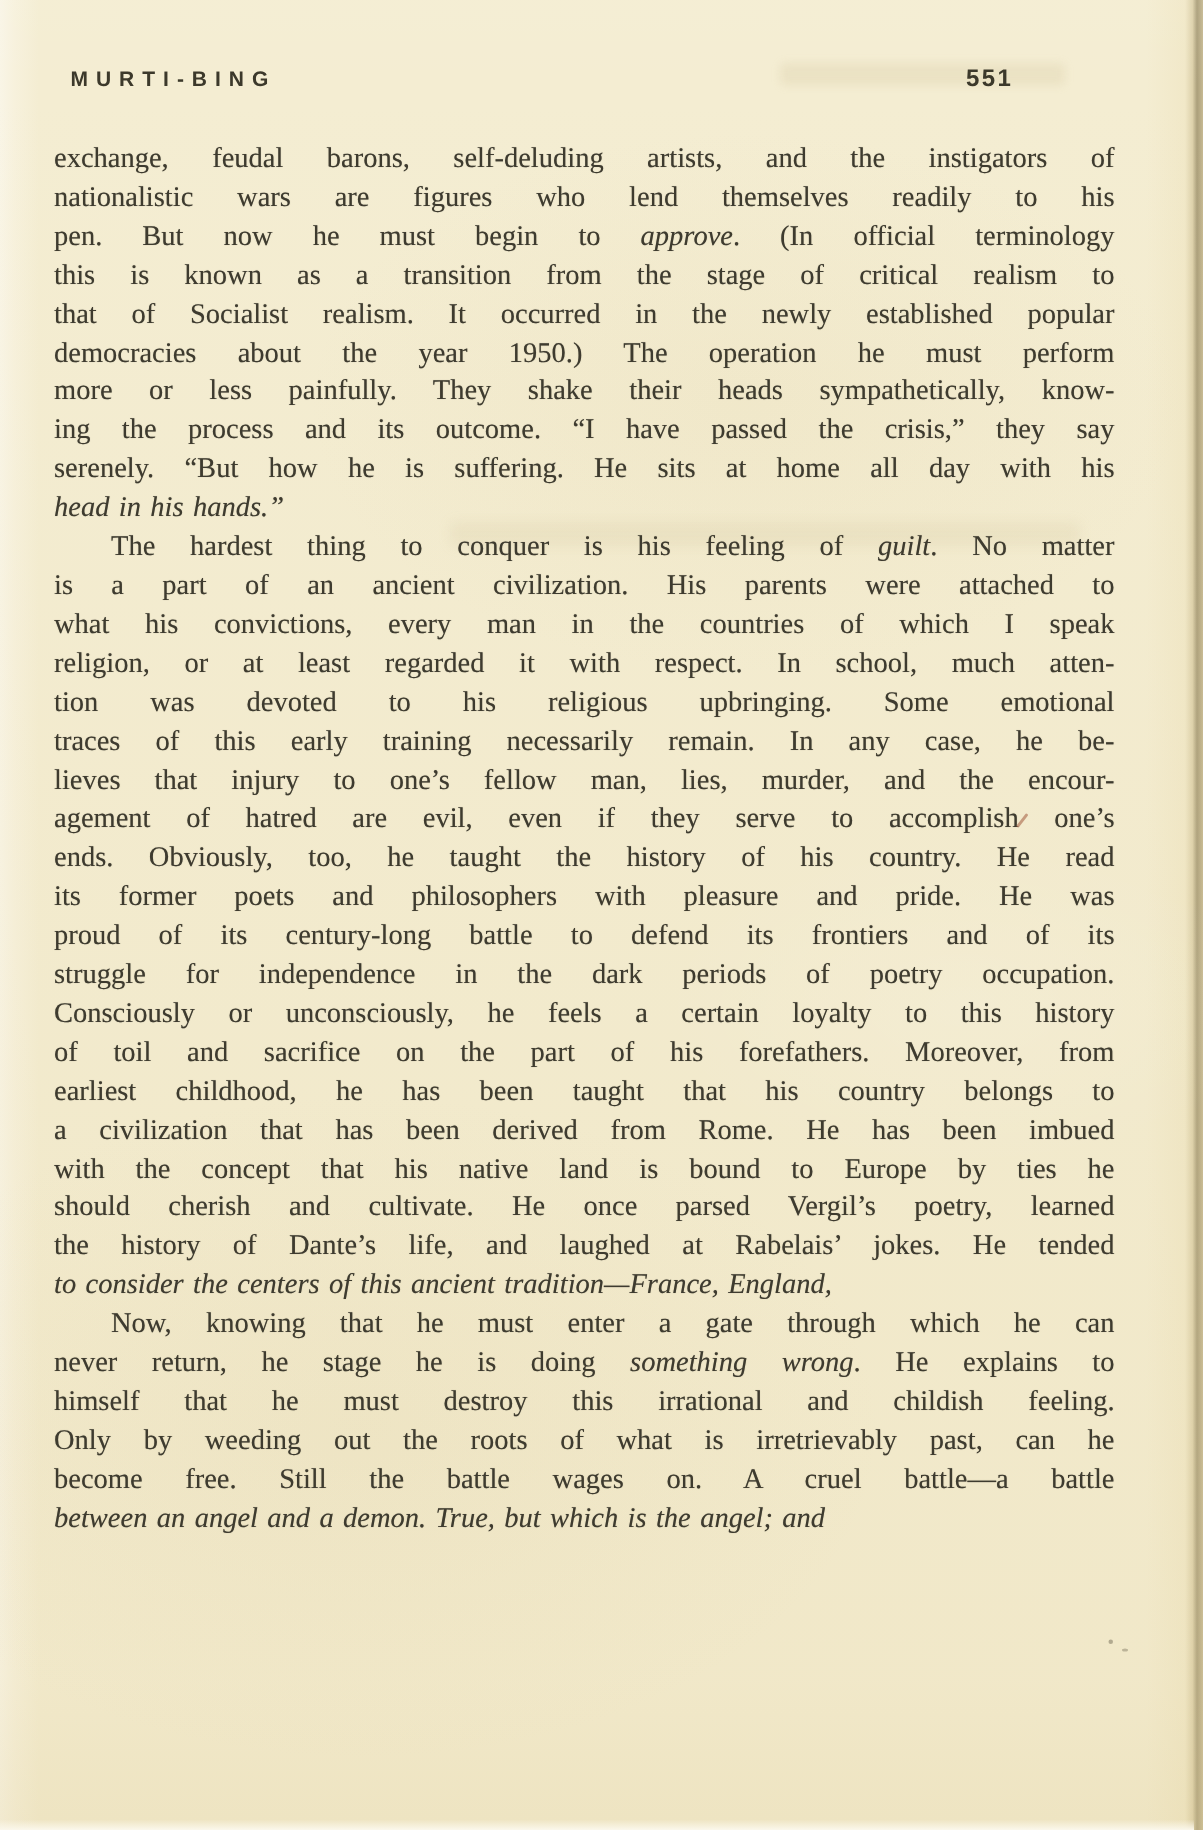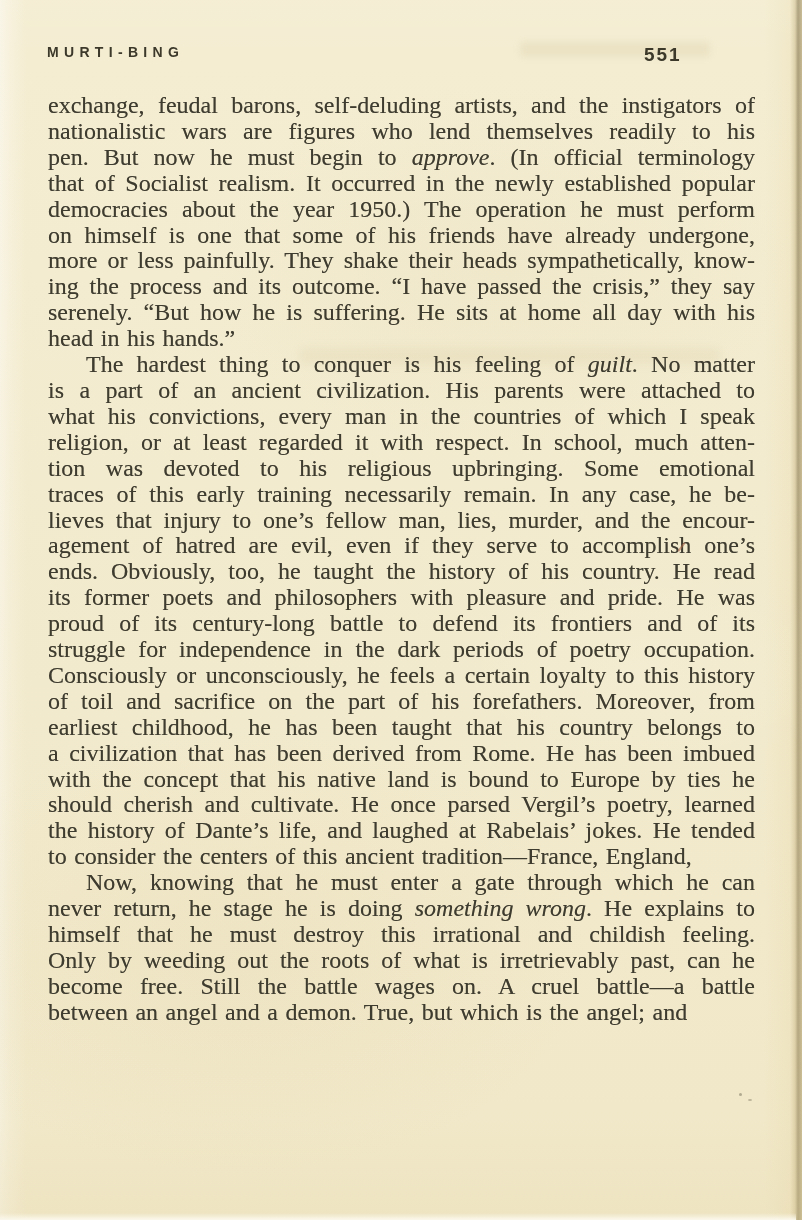--- a/index.html
+++ b/index.html
@@ -38,36 +38,36 @@
     font-family:"Liberation Sans","DejaVu Sans",sans-serif;
     font-weight:700;
   }
   .running-title{
     position:absolute;left:0;top:0;
     font-size:14px;letter-spacing:.38em;
     color:#3c392b;
   }
   .page-number{
     position:absolute;left:597px;top:0;
-    font-size:19px;letter-spacing:.1em;
+    font-size:16px;letter-spacing:.1em;
     color:#3c392b;
   }
   .page-body{
-    position:absolute;top:93px;left:48px;width:707px;
-    font-size:24px;line-height:25.9px;
+    position:absolute;top:93px;left:36px;width:707px;
+    font-size:19px;line-height:25.9px;
     word-spacing:1.5px;
     text-shadow:0 0 .5px rgba(62,59,47,.5);
   }
   .para{margin:0;}
   .line{
     text-align:justify;
     text-align-last:justify;
     white-space:normal;
   }
-  .para .line:last-child{text-align-last:left;}
+  .para .line:last-child{text-align-last:left;font-style:italic;}
   .para.indent .line:first-child{text-indent:38px;}
   .line em{font-style:italic;}
   
   .ghost-1{
     position:absolute;left:520px;top:42px;width:190px;height:15px;
     background:rgba(190,173,126,.16);filter:blur(3px);border-radius:4px;
   }
   .ghost-2{
     position:absolute;left:300px;top:348px;width:420px;height:16px;
     background:rgba(190,173,126,.12);filter:blur(4px);border-radius:4px;
@@ -96,23 +96,23 @@
   <div class="running-header">
     <span class="running-title">MURTI-BING</span>
     <span class="page-number">551</span>
   </div>
 
   <div class="page-body">
       <div class="para">
         <div class="line"><span>exchange, feudal barons, self-deluding artists, and the instigators of</span></div>
         <div class="line"><span>nationalistic wars are figures who lend themselves readily to his</span></div>
         <div class="line"><span>pen. But now he must begin to </span><em>approve</em><span>. (In official terminology</span></div>
+        <div class="line"><span>this is known as a transition from the stage of critical realism to</span></div>
         <div class="line"><span>that of Socialist realism. It occurred in the newly established popular</span></div>
         <div class="line"><span>democracies about the year 1950.) The operation he must perform</span></div>
-        <div class="line"><span>on himself is one that some of his friends have already undergone,</span></div>
         <div class="line"><span>more or less painfully. They shake their heads sympathetically, know-</span></div>
         <div class="line"><span>ing the process and its outcome. “I have passed the crisis,” they say</span></div>
         <div class="line"><span>serenely. “But how he is suffering. He sits at home all day with his</span></div>
         <div class="line"><span>head in his hands.”</span></div>
       </div>
       <div class="para indent">
         <div class="line"><span>The hardest thing to conquer is his feeling of </span><em>guilt</em><span>. No matter</span></div>
         <div class="line"><span>is a part of an ancient civilization. His parents were attached to</span></div>
         <div class="line"><span>what his convictions, every man in the countries of which I speak</span></div>
         <div class="line"><span>religion, or at least regarded it with respect. In school, much atten-</span></div>

